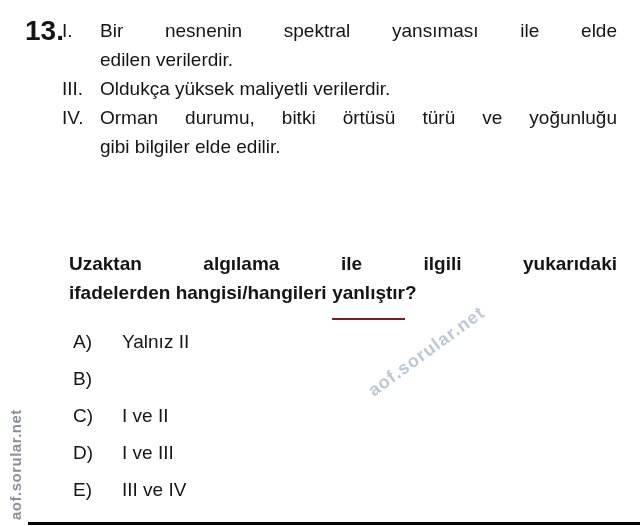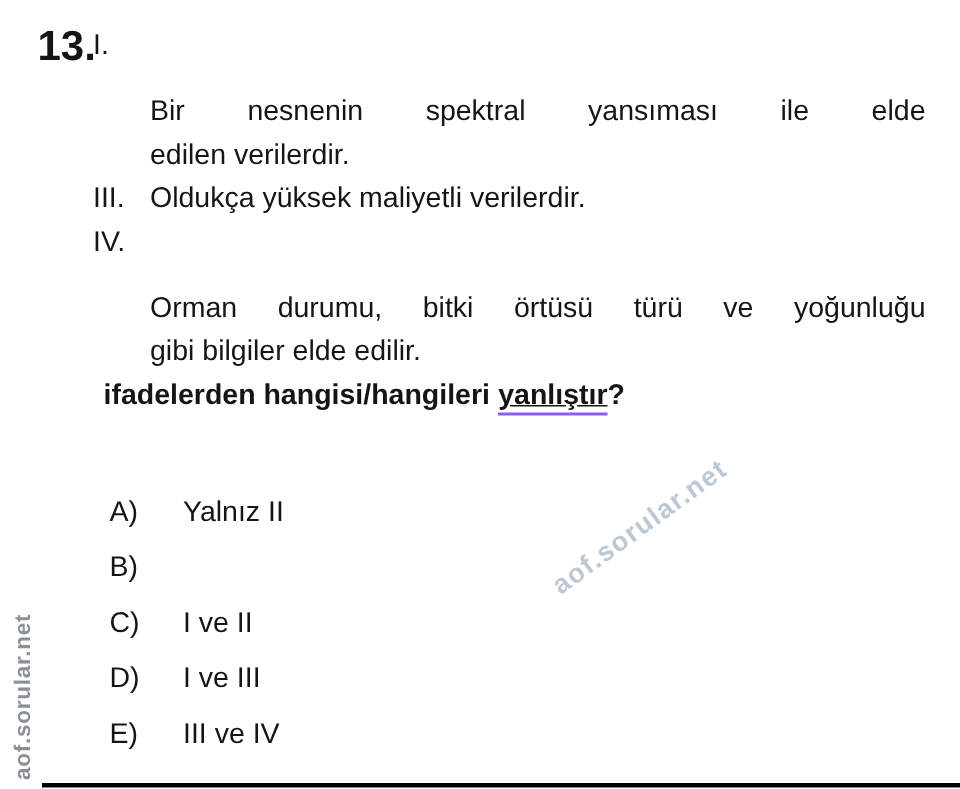--- a/index.html
+++ b/index.html
@@ -36,36 +36,34 @@
   }
   .stmt-row { display: flex; }
   .stmt-num {
     width: 38px;
     flex: 0 0 38px;
   }
   .stmt-text { width: 517px; }
   .jline {
     text-align: justify;
     text-align-last: justify;
-    margin-top: 44px;
   }
   
   #prompt {
     position: absolute;
     left: 69px;
     top: 249px;
     width: 548px;
     font-size: 19px;
     font-weight: 700;
     line-height: 29px;
   }
   .uline {
-    border-bottom: 2px solid #8b5cf6;
-    padding-bottom: 1px;
-    text-decoration: underline;
+    border-bottom: 2px solid #7f1d1d;
+    padding-bottom: 15px;
   }
   .wsp { margin-right: 0.29em; }
   
   #options {
     position: absolute;
     left: 73px;
     top: 332px;
     font-size: 19px;
     line-height: 20px;
   }
@@ -142,20 +140,21 @@
     <div class="stmt-row">
       <div class="stmt-num">IV.</div>
       <div class="stmt-text">
         <div class="jline">Orman durumu, bitki örtüsü türü ve yoğunluğu</div>
         <div>gibi bilgiler elde edilir.</div>
       </div>
     </div>
   </div>
 
   <div id="prompt">
+    <div class="jline">Uzaktan algılama ile ilgili yukarıdaki</div>
     <div><span class="wsp">ifadelerden hangisi/hangileri</span><span class="uline">yanlıştır</span><span>?</span></div>
   </div>
 
   <div id="options">
     <div class="opt-row">
       <div class="opt-letter">A)</div>
       <div class="opt-text">Yalnız II</div>
     </div>
     <div class="opt-row">
       <div class="opt-letter">B)</div>

